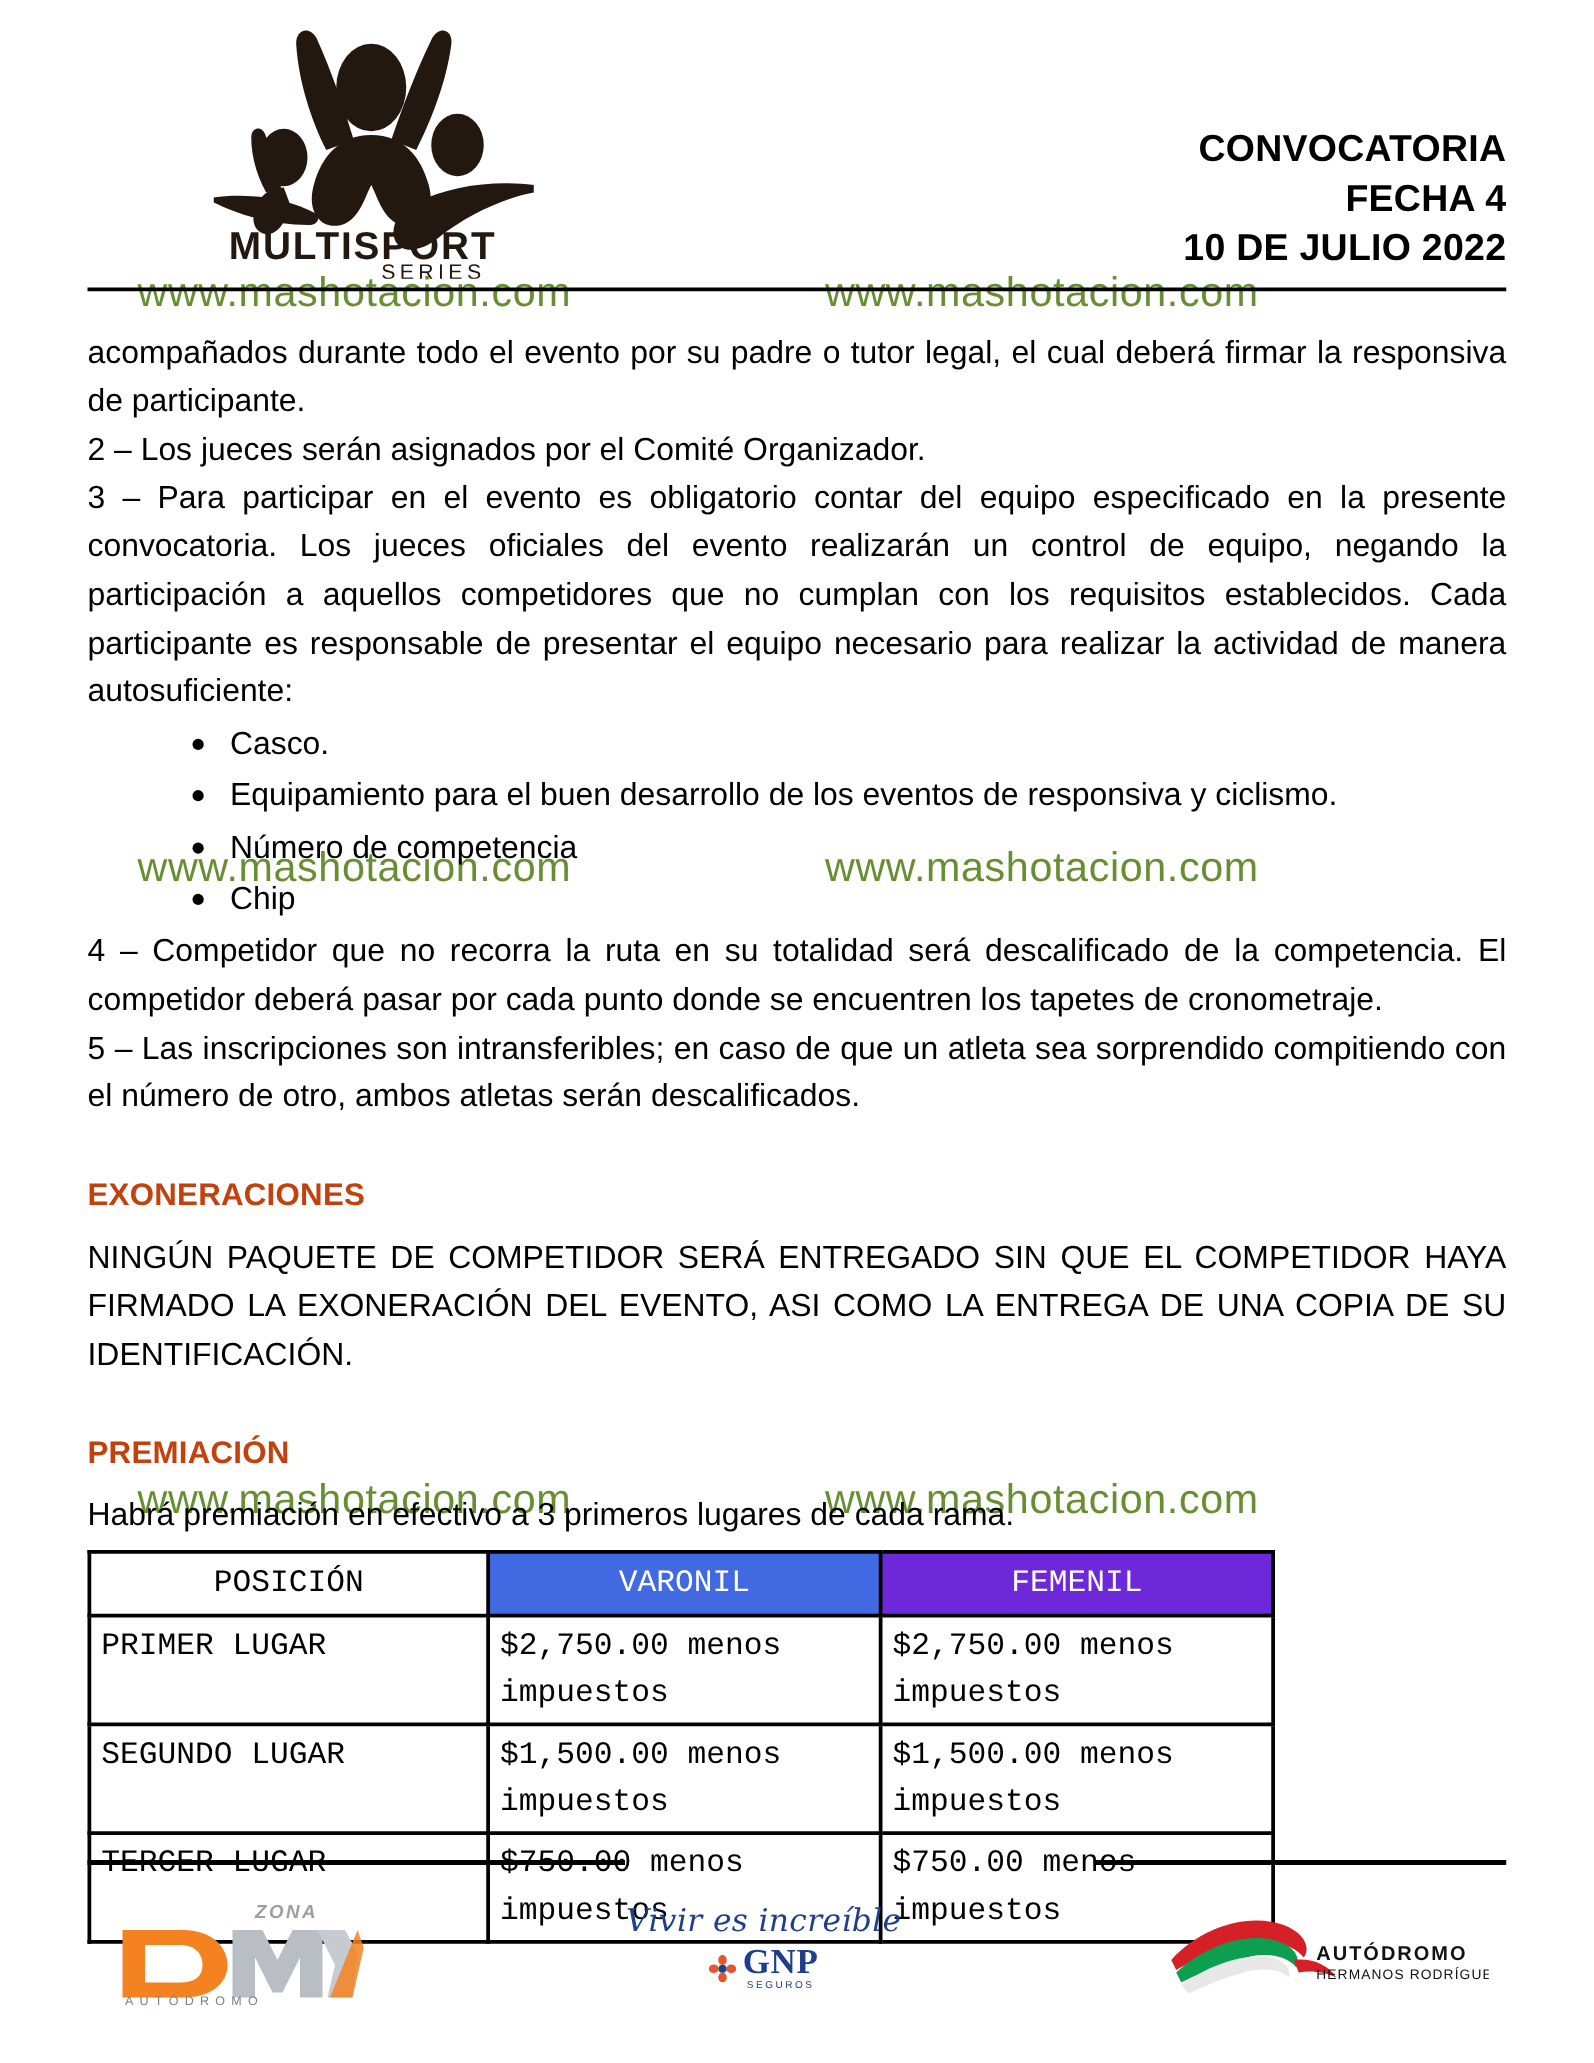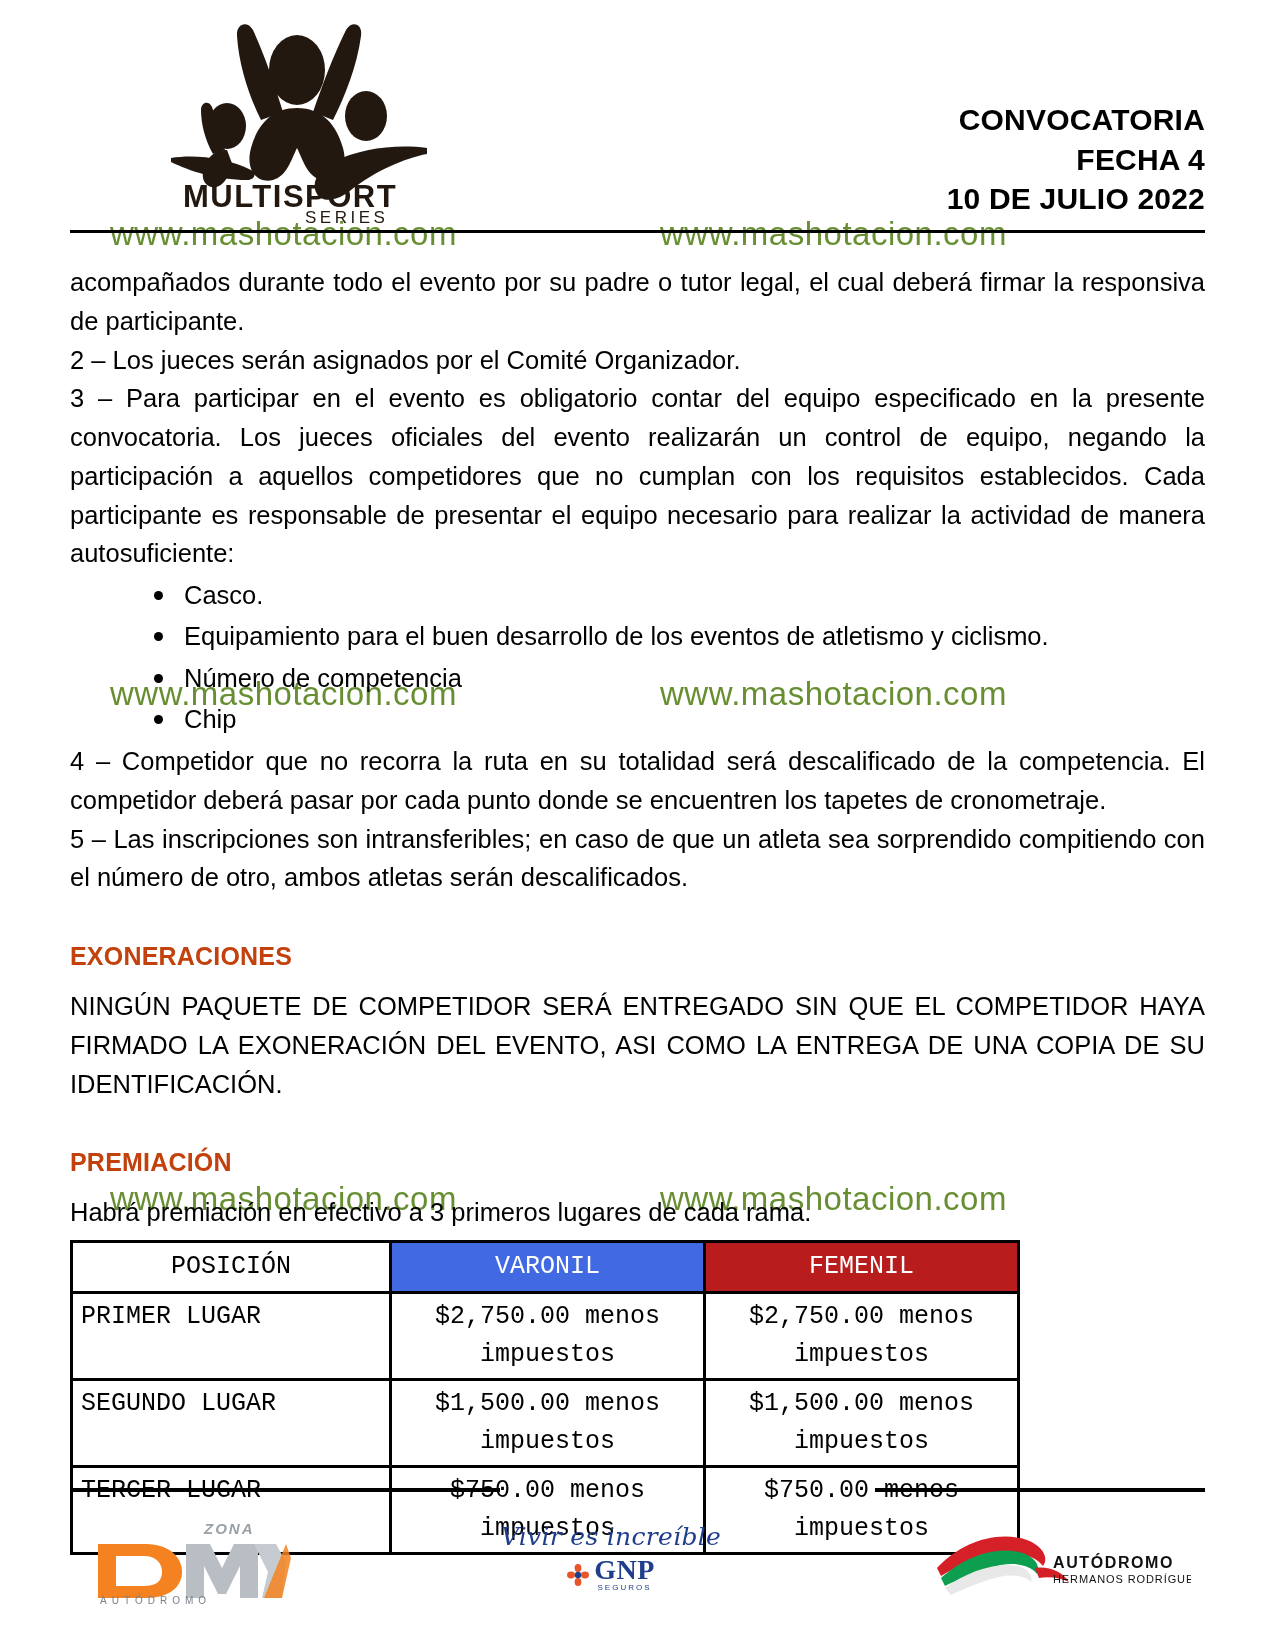--- a/index.html
+++ b/index.html
@@ -142,27 +142,27 @@
     font-family: Liberation Mono, monospace;
   }
   .prize-table thead th {
     text-align: center;
     padding: 5px 8px;
     height: 34px;
     vertical-align: middle;
   }
   .th-pos { background: #ffffff; color: #000; width: 300px; }
   .th-var { background: #4169E1; color: #ffffff; width: 295px; }
-  .th-fem { background: #b91c1c; color: #ffffff; width: 295px; }
+  .th-fem { background: #6d28d9; color: #ffffff; width: 295px; }
 
   .prize-table tbody td {
     height: 64px;
   }
   .cell-pos { text-align: left; }
-  .cell-amt { text-align: center; }
+  .cell-amt { text-align: left; }
 
   
   .footer {
     position: absolute;
     left: 0;
     right: 0;
     bottom: 46px;
     z-index: 2;
     padding: 0 70px;
     box-sizing: border-box;
@@ -275,21 +275,21 @@
   <div class="header-rule"></div>
 
   <div class="content">
 
     <p class="para">acompañados durante todo el evento por su padre o tutor legal, el cual deberá firmar la responsiva de participante.</p>
     <p class="para nojust">2 – Los jueces serán asignados por el Comité Organizador.</p>
     <p class="para">3 – Para participar en el evento es obligatorio contar del equipo especificado en la presente convocatoria. Los jueces oficiales del evento realizarán un control de equipo, negando la participación a aquellos competidores que no cumplan con los requisitos establecidos. Cada participante es responsable de presentar el equipo necesario para realizar la actividad de manera autosuficiente:</p>
 
     <ul class="equip">
       <li>Casco.</li>
-      <li>Equipamiento para el buen desarrollo de los eventos de atletismo y ciclismo.</li>
+      <li>Equipamiento para el buen desarrollo de los eventos de responsiva y ciclismo.</li>
       <li>Número de competencia</li>
       <li>Chip</li>
     </ul>
 
     <p class="para">4 – Competidor que no recorra la ruta en su totalidad será descalificado de la competencia. El competidor deberá pasar por cada punto donde se encuentren los tapetes de cronometraje.</p>
     <p class="para">5 – Las inscripciones son intransferibles; en caso de que un atleta sea sorprendido compitiendo con el número de otro, ambos atletas serán descalificados.</p>
 
     <div class="spacer-lg"></div>
 
     <p class="section-head">EXONERACIONES</p>

